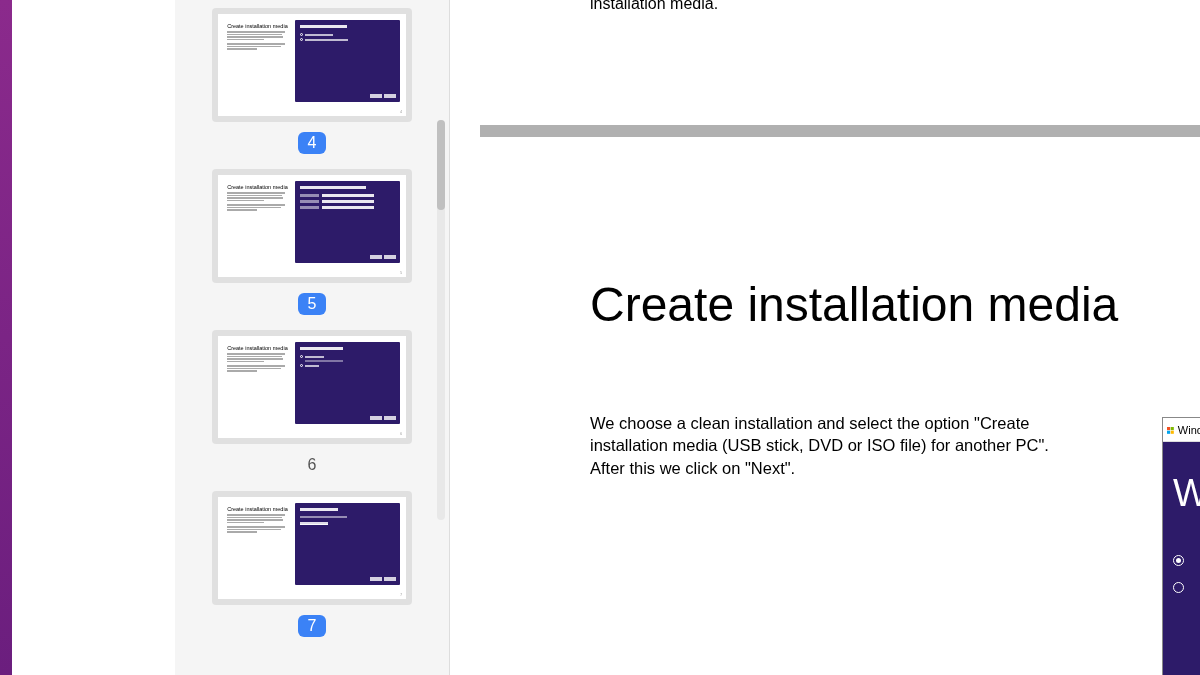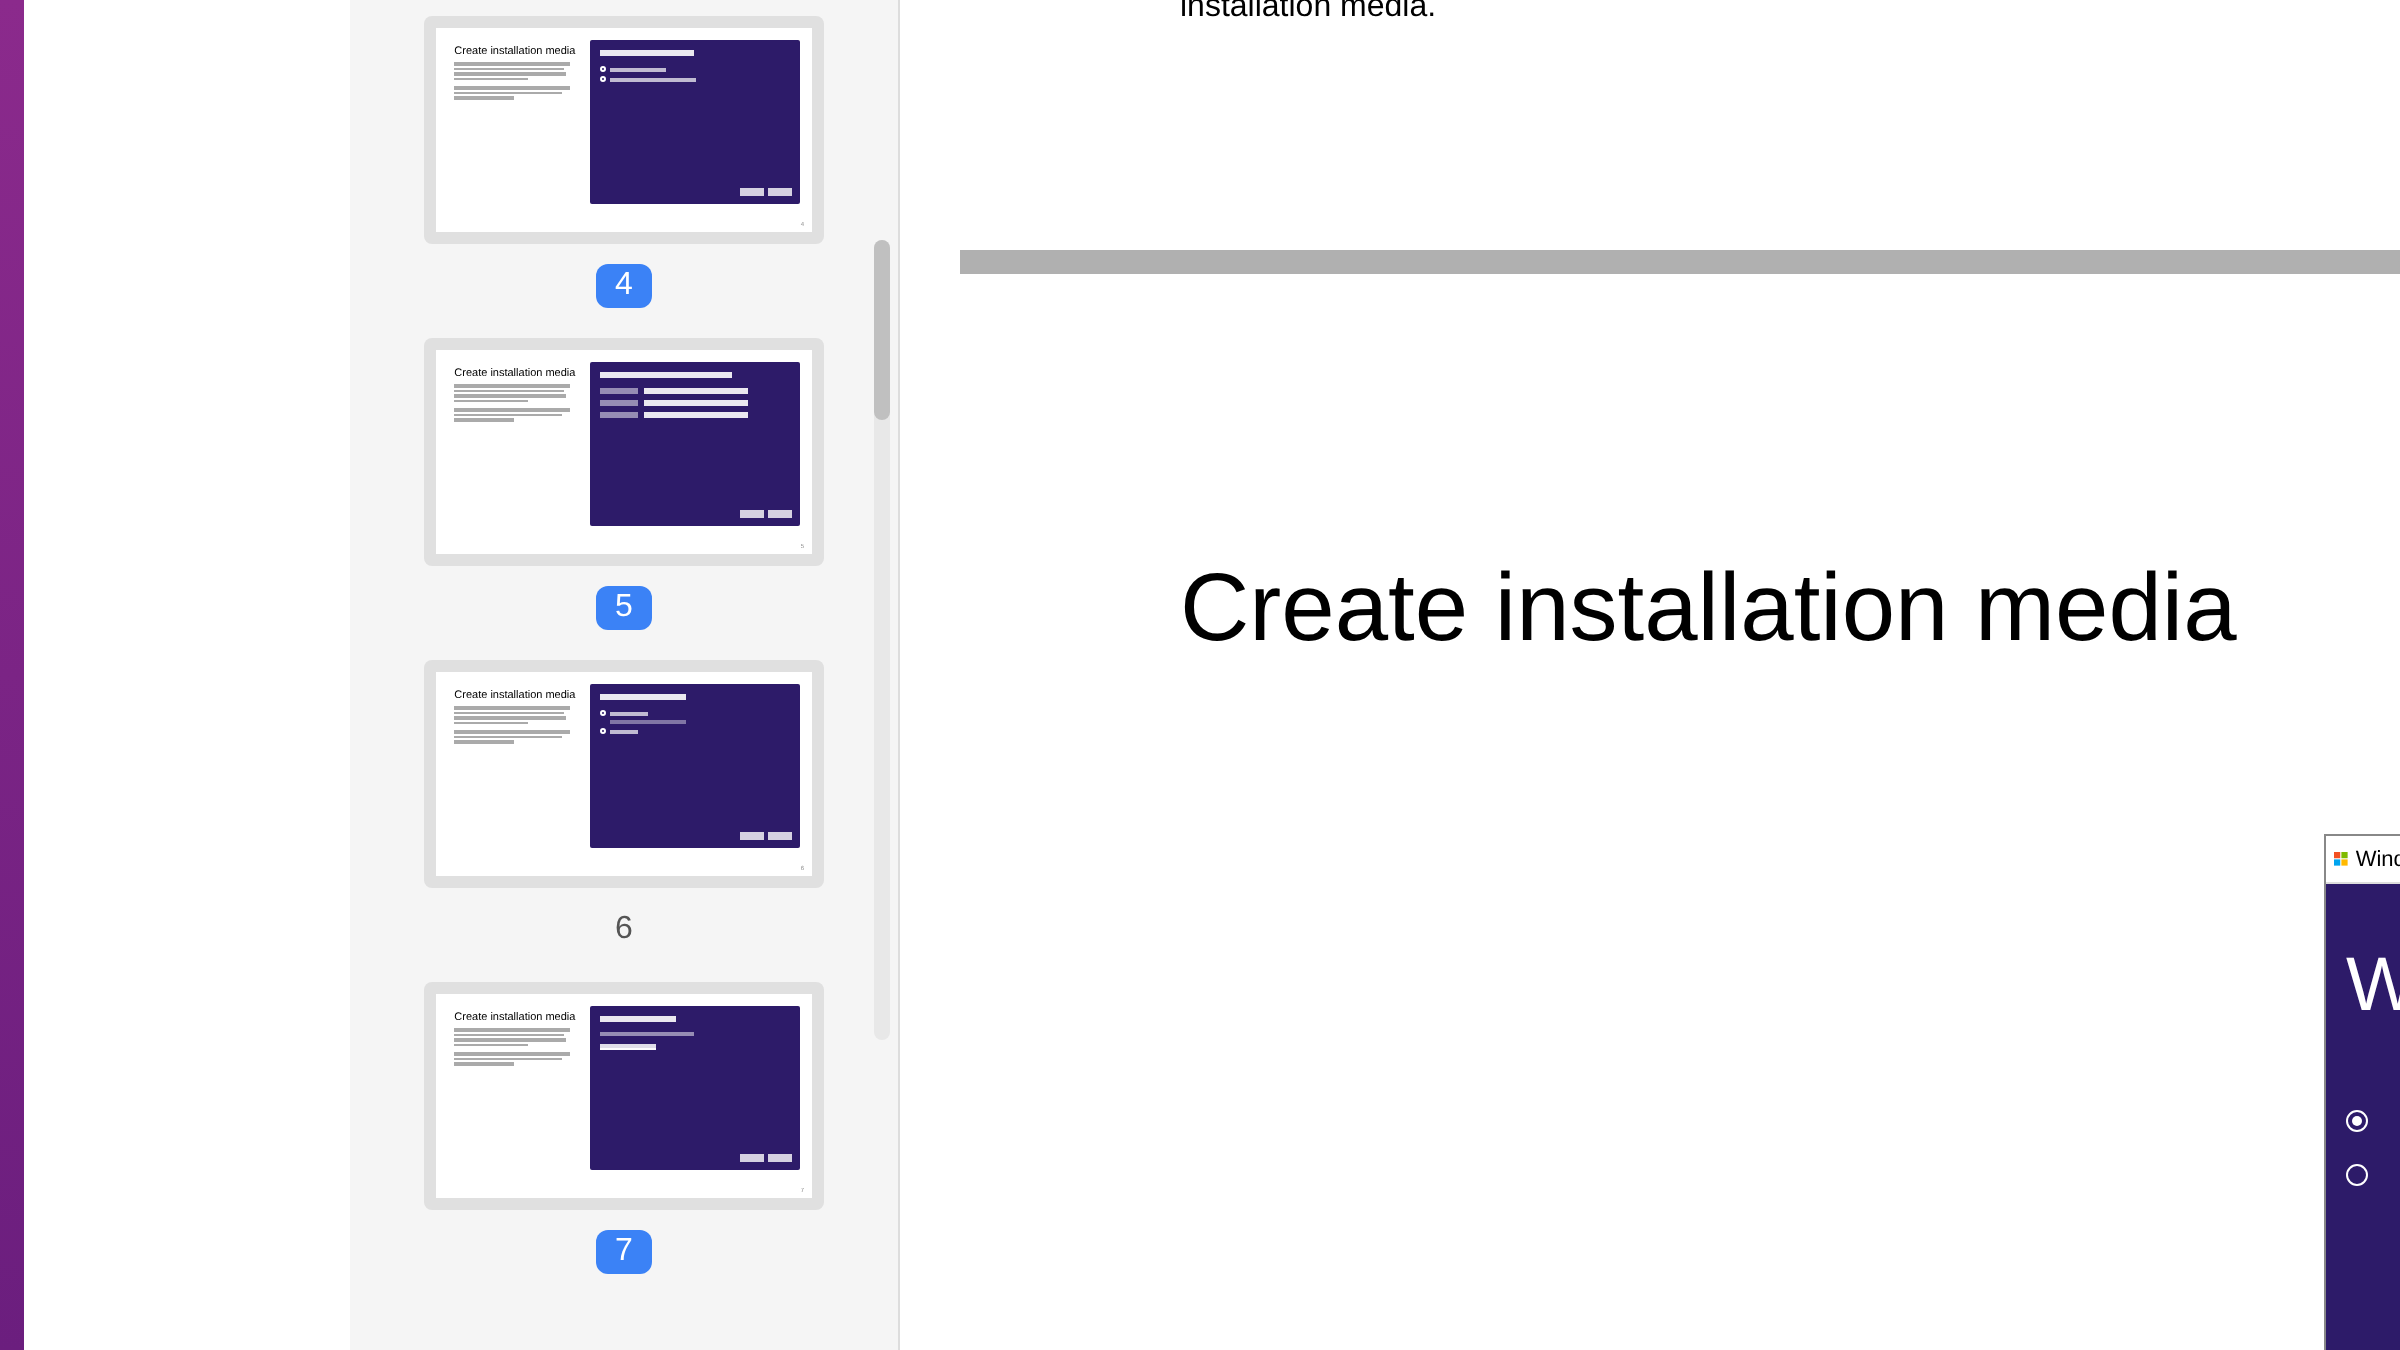--- a/index.html
+++ b/index.html
@@ -423,20 +423,21 @@
     </div>
 </div>
 
 <div class="main-area">
   <div class="prev-slide-text">installation media.</div>
   <div class="divider-bar"></div>
 
   <div class="current-slide">
     <div class="slide-title">Create installation media</div>
     <div class="slide-body">
+      <p>We choose a clean installation and select the option "Create installation media (USB stick, DVD or ISO file) for another PC". After this we click on "Next".</p>
     </div>
 
     <div class="peek-window">
       <div class="peek-titlebar">
         <span class="peek-win-icon">
           <svg viewBox="0 0 12 12">
               <rect x="0" y="0" width="5.5" height="5.5" fill="#f25022"></rect>
               <rect x="6.5" y="0" width="5.5" height="5.5" fill="#7fba00"></rect>
               <rect x="0" y="6.5" width="5.5" height="5.5" fill="#00a4ef"></rect>
               <rect x="6.5" y="6.5" width="5.5" height="5.5" fill="#ffb900"></rect>

